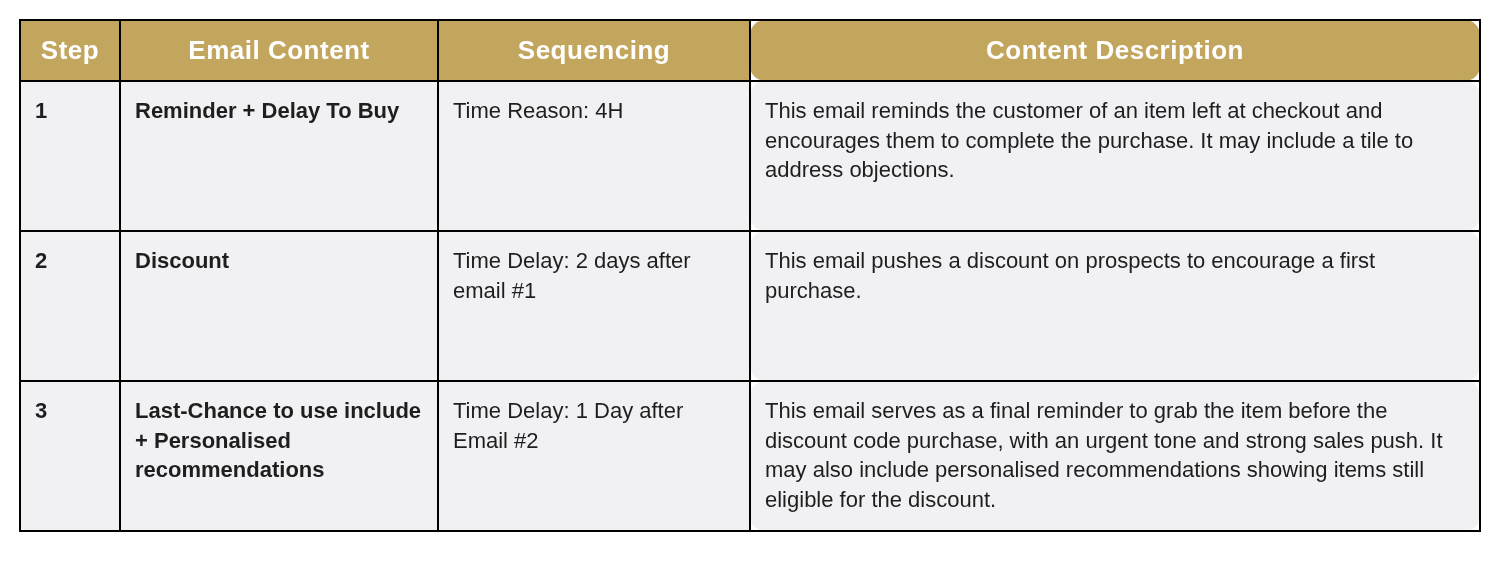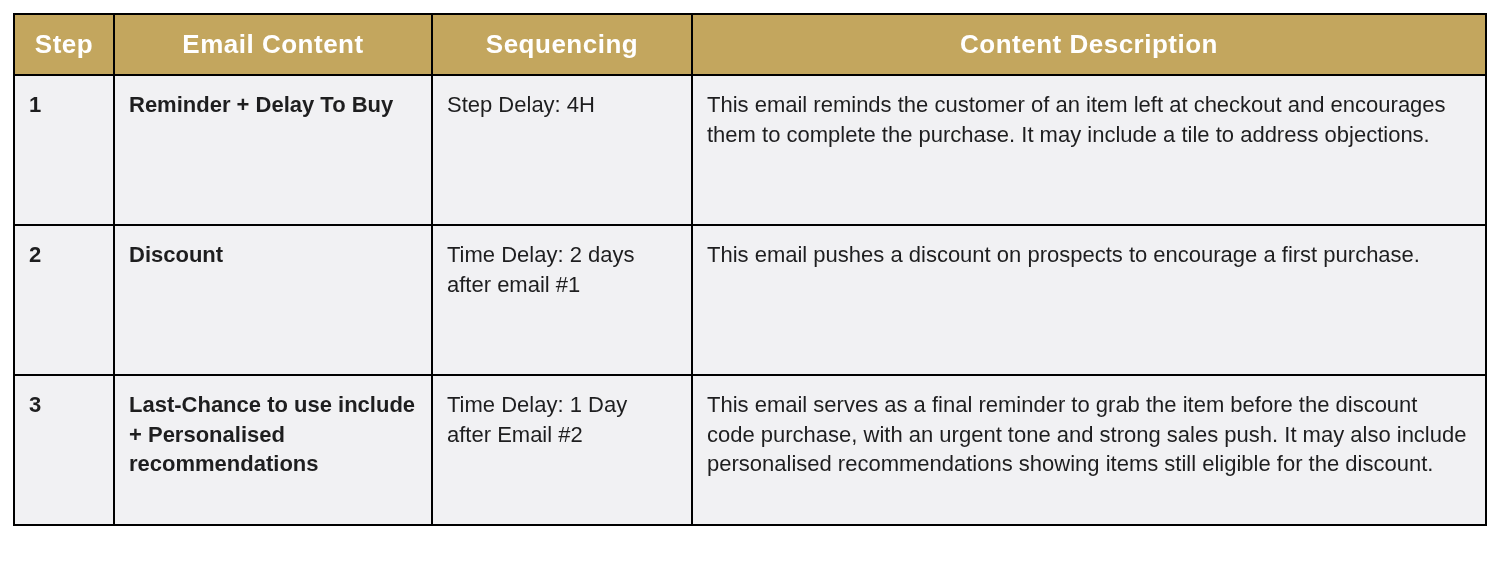--- a/index.html
+++ b/index.html
@@ -1,15 +1,15 @@
 <!DOCTYPE html>
 <html><head>
   <meta charset="utf-8">
   <style>
-    * { box-sizing: border-box; margin: 0; padding: 5px; }
+    * { box-sizing: border-box; margin: 0; padding: 11px; }
     body {
       background: #ffffff;
       font-family: Arial, Helvetica, sans-serif;
       padding: 8px;
     }
     table {
       border-collapse: collapse;
       width: 100%;
       max-width: 1484px;
     }
@@ -27,41 +27,41 @@
       background: #f1f1f3;
       color: #1e1e1f;
       font-size: 22px;
       padding: 14px 14px;
       border: 2px solid #000000;
       vertical-align: top;
       line-height: 1.35;
     }
     .col-step { width: 100px; font-weight: 700; }
     .col-email { width: 318px; font-weight: 700; }
-    .col-seq { width: 260px; }
-    .col-desc { width: auto; }
+    .col-seq { width: 312px; }
+    .col-desc { width: auto; border-radius: 15px; }
     tr.data-row td { height: 150px; }
   </style>
 </head>
 <body>
 
 <table>
   <thead>
     <tr>
       <th class="col-step">Step</th>
       <th class="col-email">Email Content</th>
       <th class="col-seq">Sequencing</th>
       <th class="col-desc">Content Description</th>
     </tr>
   </thead>
   <tbody>
     <tr class="data-row">
       <td class="col-step">1</td>
       <td class="col-email">Reminder + Delay To Buy</td>
-      <td class="col-seq">Step Delay: 4H</td>
+      <td class="col-seq">Time Reason: 4H</td>
       <td class="col-desc">This email reminds the customer of an item left at checkout and encourages them to complete the purchase. It may include a tile to address objections.</td>
     </tr>
     <tr class="data-row">
       <td class="col-step">2</td>
       <td class="col-email">Discount</td>
       <td class="col-seq">Time Delay: 2 days after email #1</td>
       <td class="col-desc">This email pushes a discount on prospects to encourage a first purchase.</td>
     </tr>
     <tr class="data-row">
       <td class="col-step">3</td>

